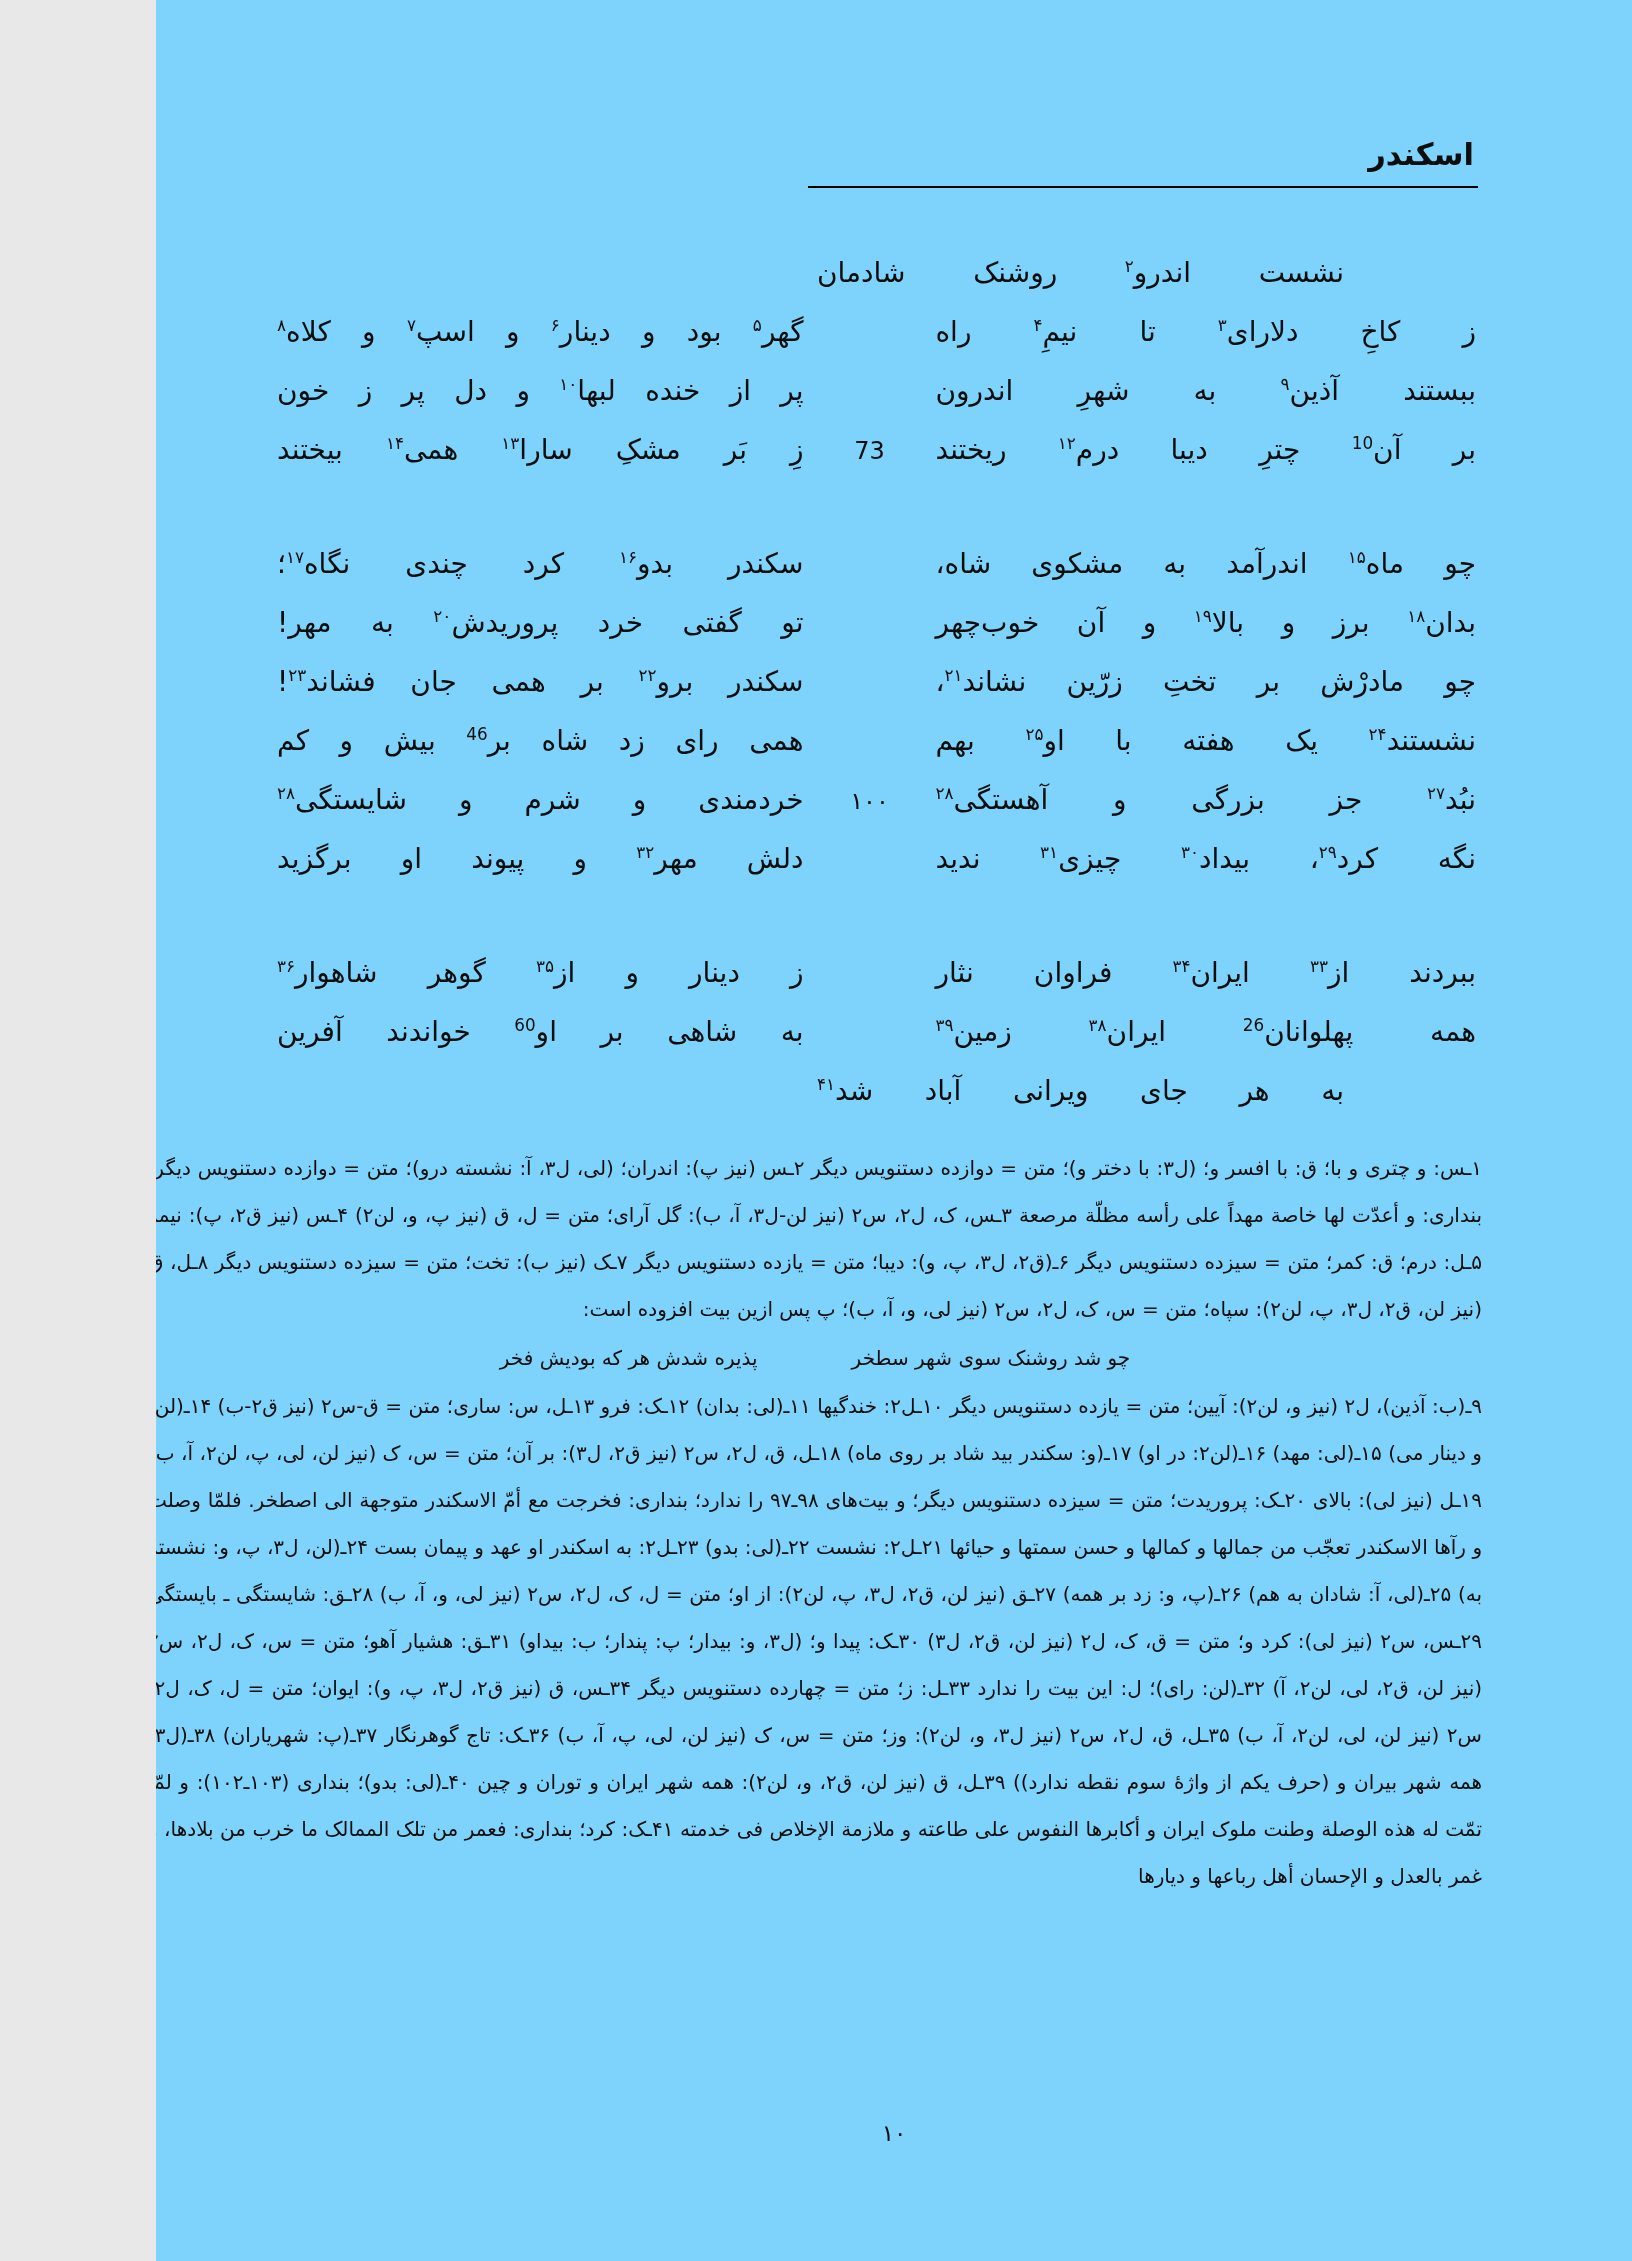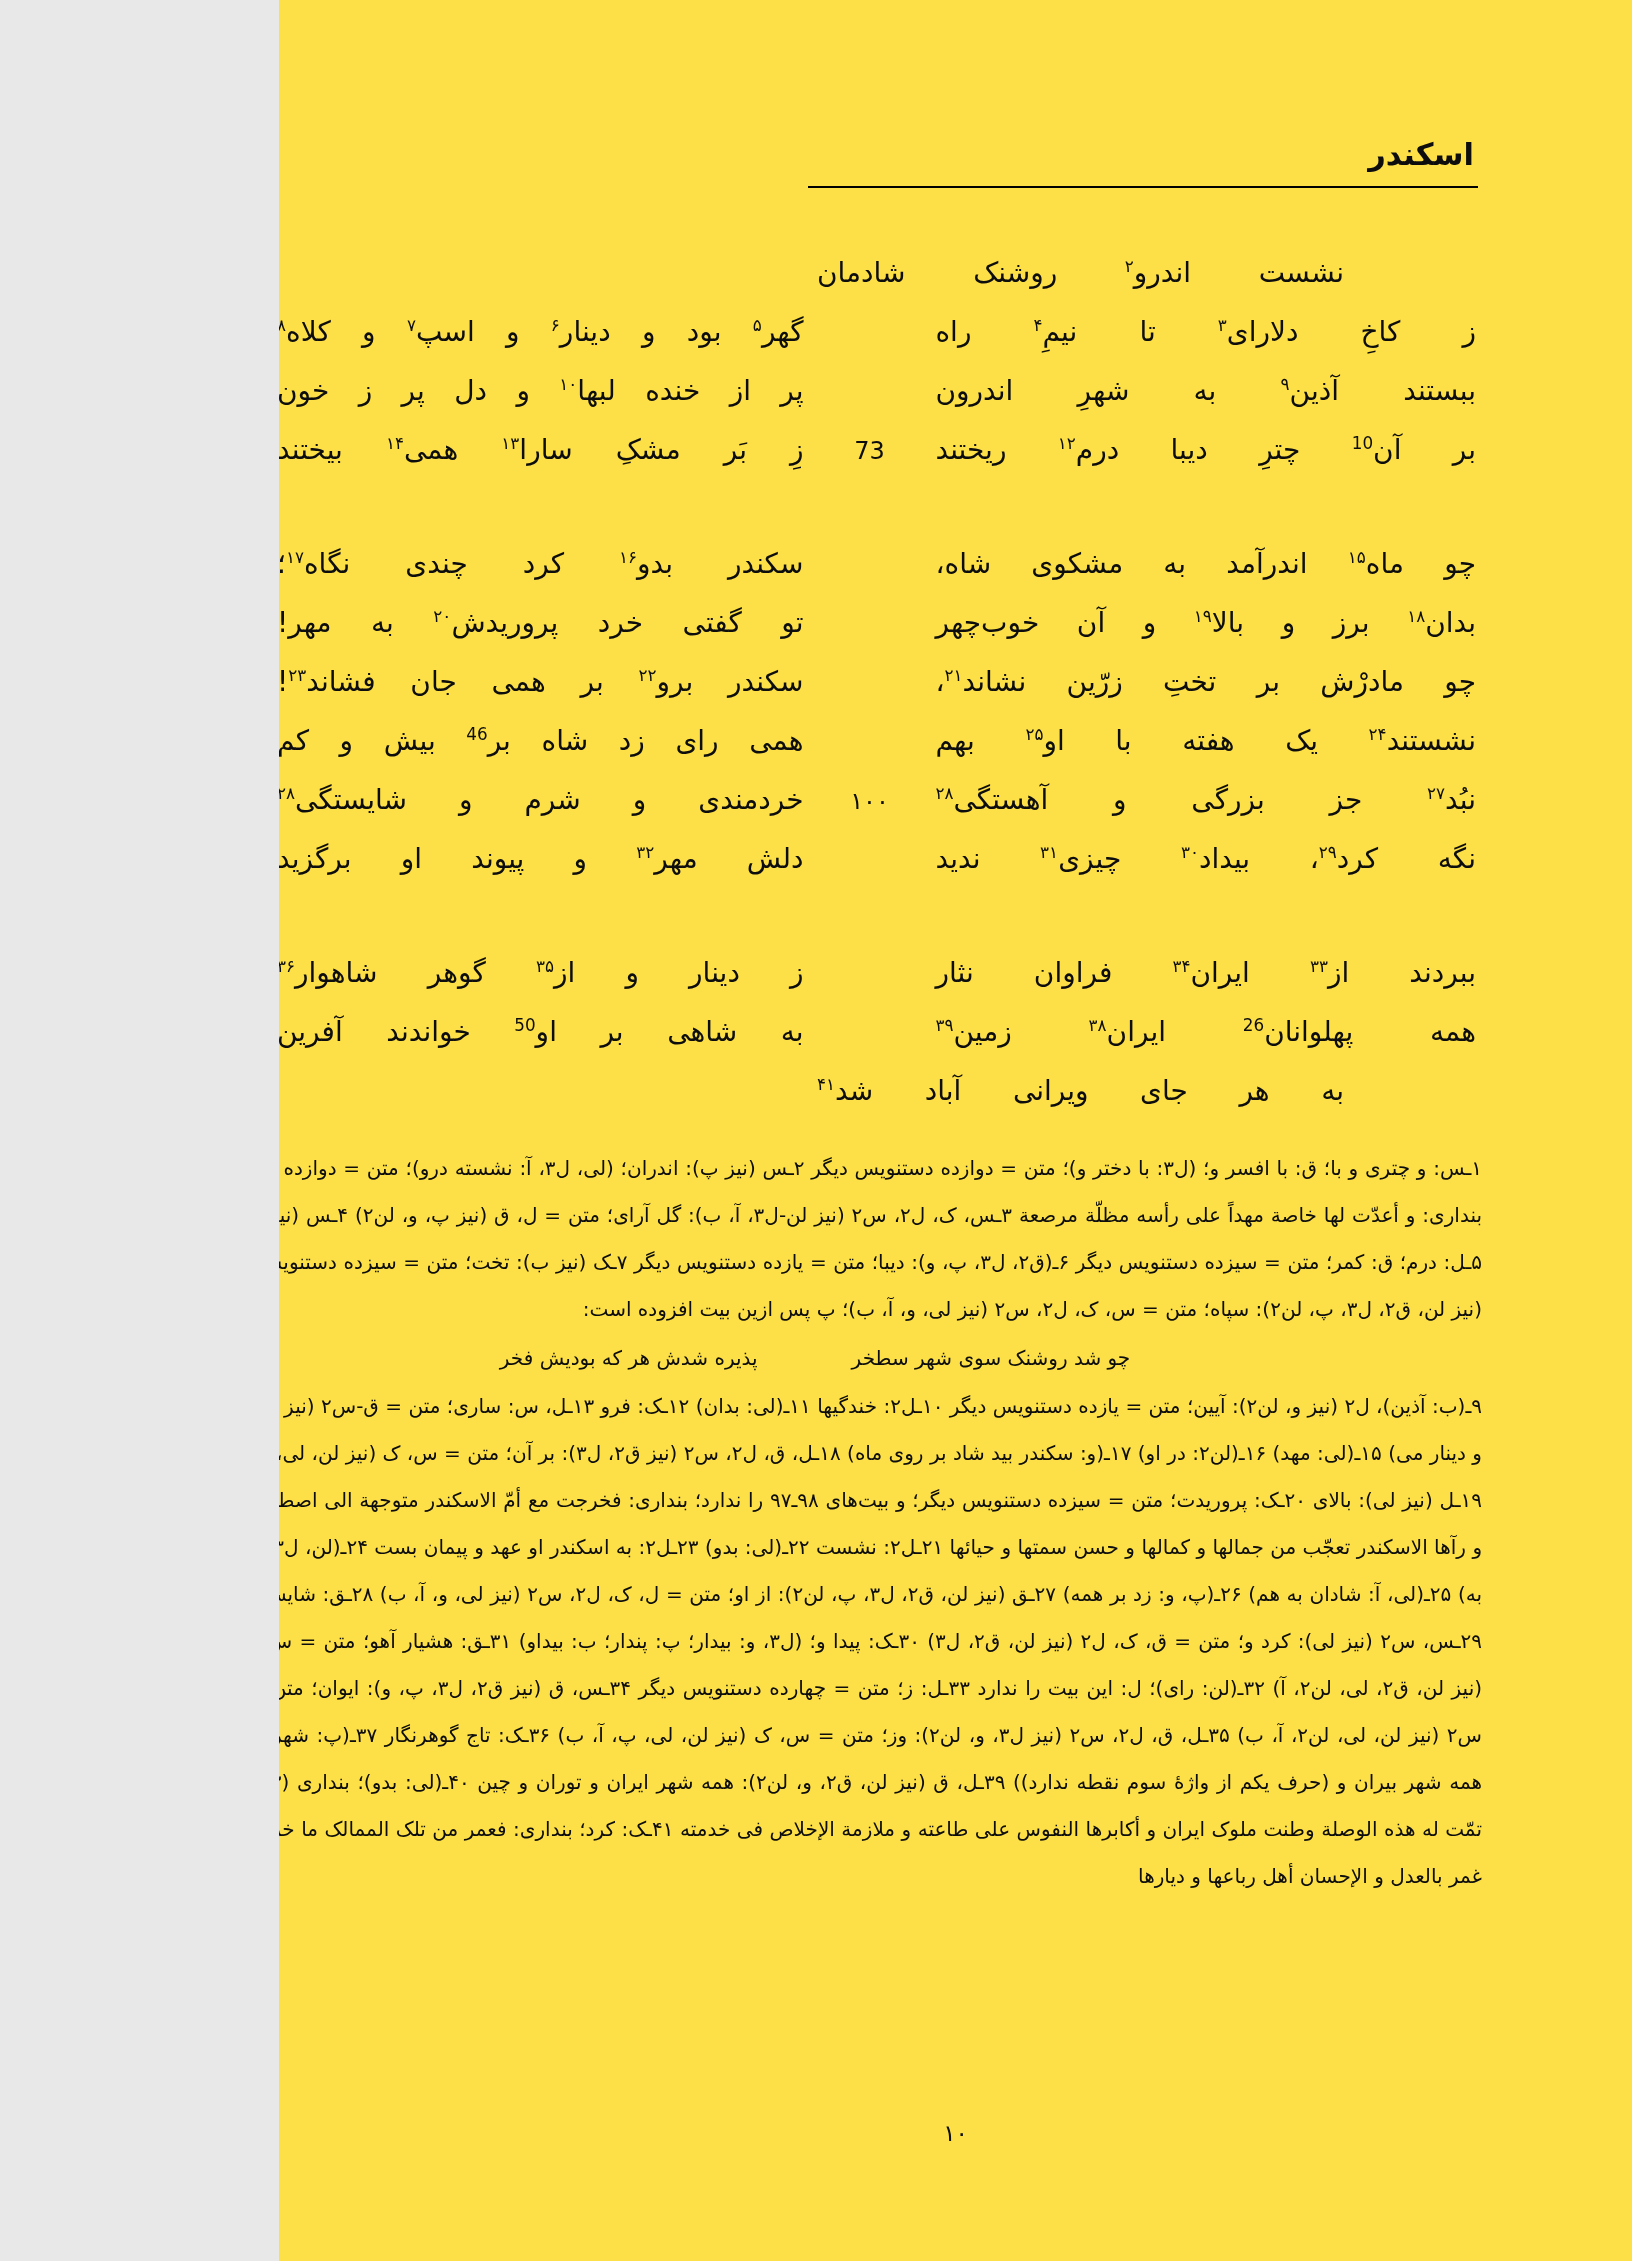--- a/index.html
+++ b/index.html
@@ -1,19 +1,19 @@
 <!DOCTYPE html>
 <html lang="fa" dir="rtl" style="font-size:11px"><head>
 <meta charset="utf-8">
 <style>
   html,body{margin:0;padding:0;background:#e8e8e8;}
   .page{
     position:relative;
-    width:1353px;height:2261px;
-    background:#fde047;
+    width:1476px;height:2261px;
+    background:#7dd3fc;
     color:#0d0d0d;
     font-family:"DejaVu Sans",sans-serif;
     direction:rtl;
     overflow:hidden;
   }
   .header-title{
     position:absolute;top:137px;right:158px;
     font-size:30.5px;font-weight:bold;letter-spacing:0.7px;
   }
   .header-rule{
@@ -110,21 +110,21 @@
 
     <div class="stanza">
       <div class="bayt">
         <div class="hem hem-r">ببردند از<sup>۳۳</sup> ایران<sup>۳۴</sup> فراوان نثار</div>
         <div class="gutter"></div>
         <div class="hem hem-l">ز دینار و از<sup>۳۵</sup> گوهر شاهوار<sup>۳۶</sup></div>
       </div>
       <div class="bayt">
         <div class="hem hem-r">همه پهلوانان<sup>26</sup> ایران<sup>۳۸</sup> زمین<sup>۳۹</sup></div>
         <div class="gutter"></div>
-        <div class="hem hem-l">به شاهی بر او<sup>50</sup> خواندند آفرین</div>
+        <div class="hem hem-l">به شاهی بر او<sup>60</sup> خواندند آفرین</div>
       </div>
       <div class="bayt">
         <div class="gutter"></div>
         <div class="hem hem-l">به هر جای ویرانی آباد شد<sup>۴۱</sup></div>
       </div>
     </div>
 
   </div>
 
   <div class="apparatus">

